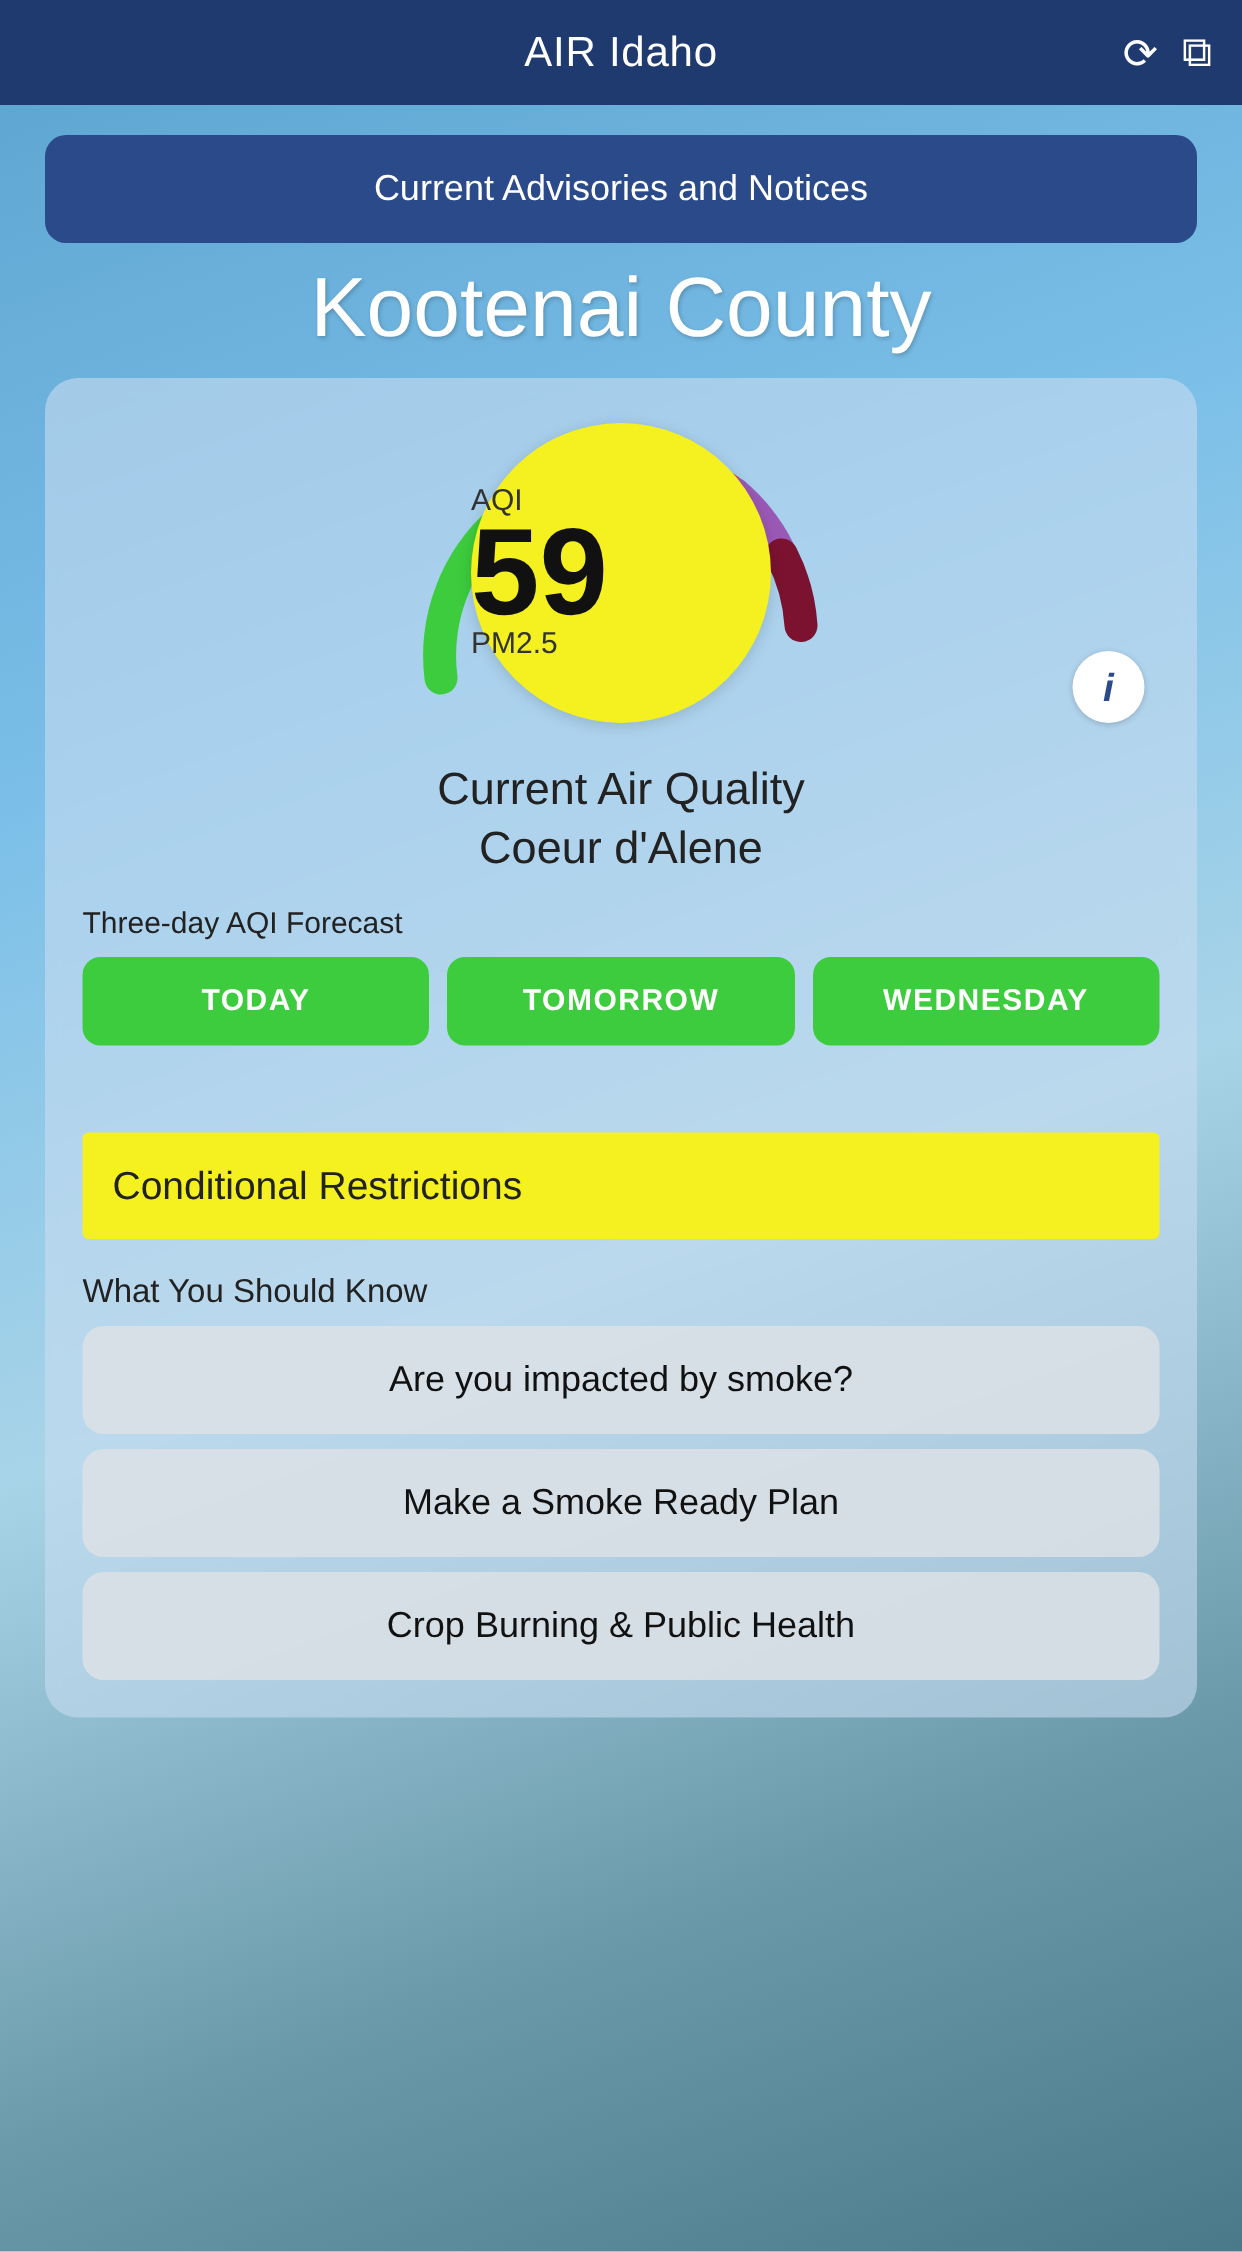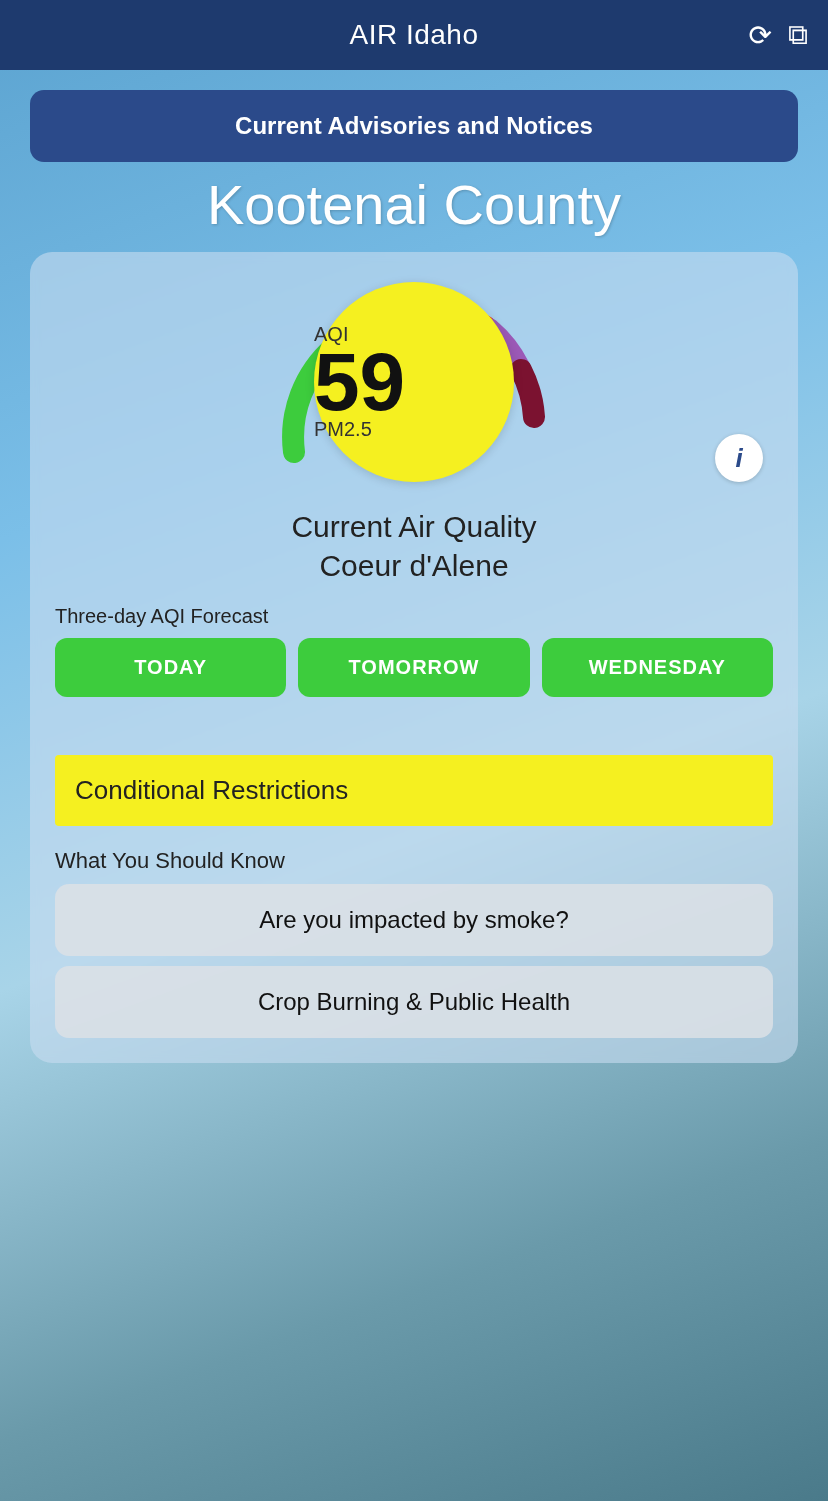--- a/index.html
+++ b/index.html
@@ -45,21 +45,21 @@
     
     .content {
       padding: 20px 30px;
     }
 
     
     .advisories-btn {
       background-color: #2b4a8a;
       color: white;
       font-size: 24px;
-      font-weight: 700;
+      font-weight: 400;
       text-align: center;
       padding: 22px 30px;
       border-radius: 14px;
       width: 100%;
       cursor: pointer;
       border: none;
       display: block;
       margin-bottom: 10px;
     }
 
@@ -302,17 +302,18 @@
       <button class="forecast-btn">WEDNESDAY</button>
     </div>
 
     <div class="burn-restrictions-label">
       <br>
     </div>
     <button class="conditional-btn">Conditional Restrictions</button>
 
     <div class="know-section-label">What You Should Know</div>
     <button class="know-btn">Are you impacted by smoke?</button>
+    <button class="know-btn">Make a Smoke Ready Plan</button>
     <button class="know-btn">Crop Burning &amp; Public Health</button>
 
   </div>
 
 </div>
 
 </body></html>

